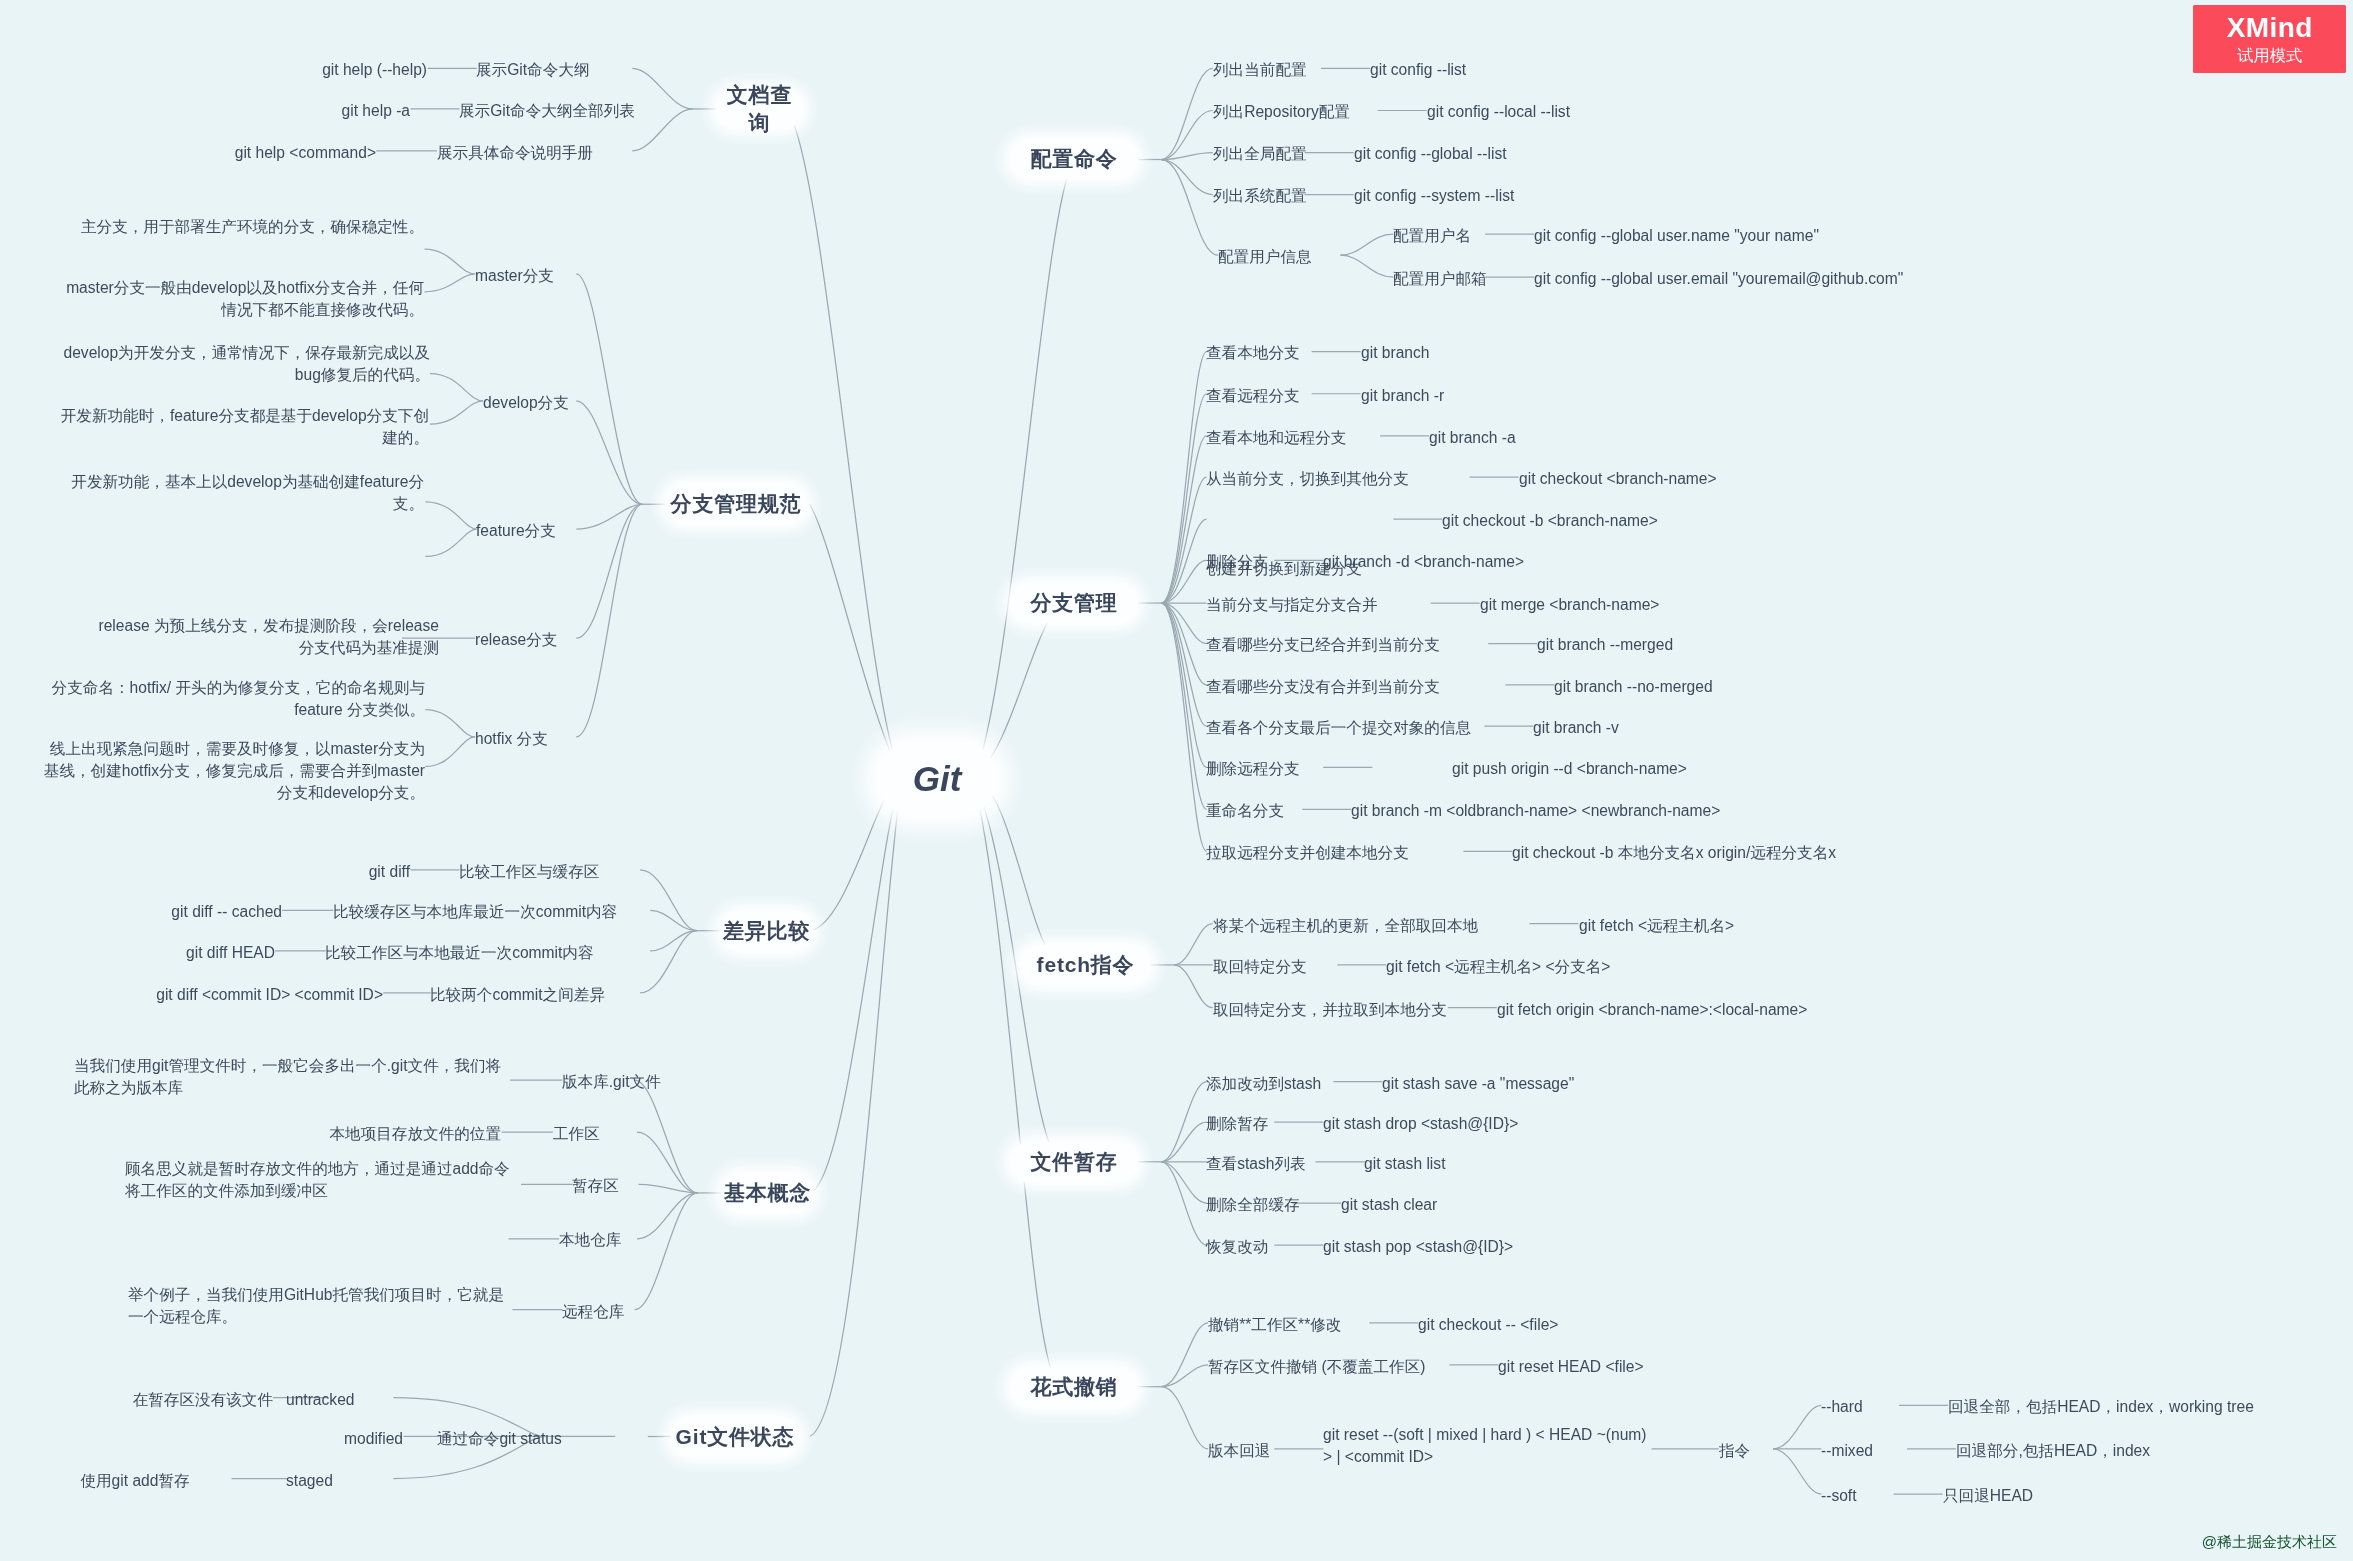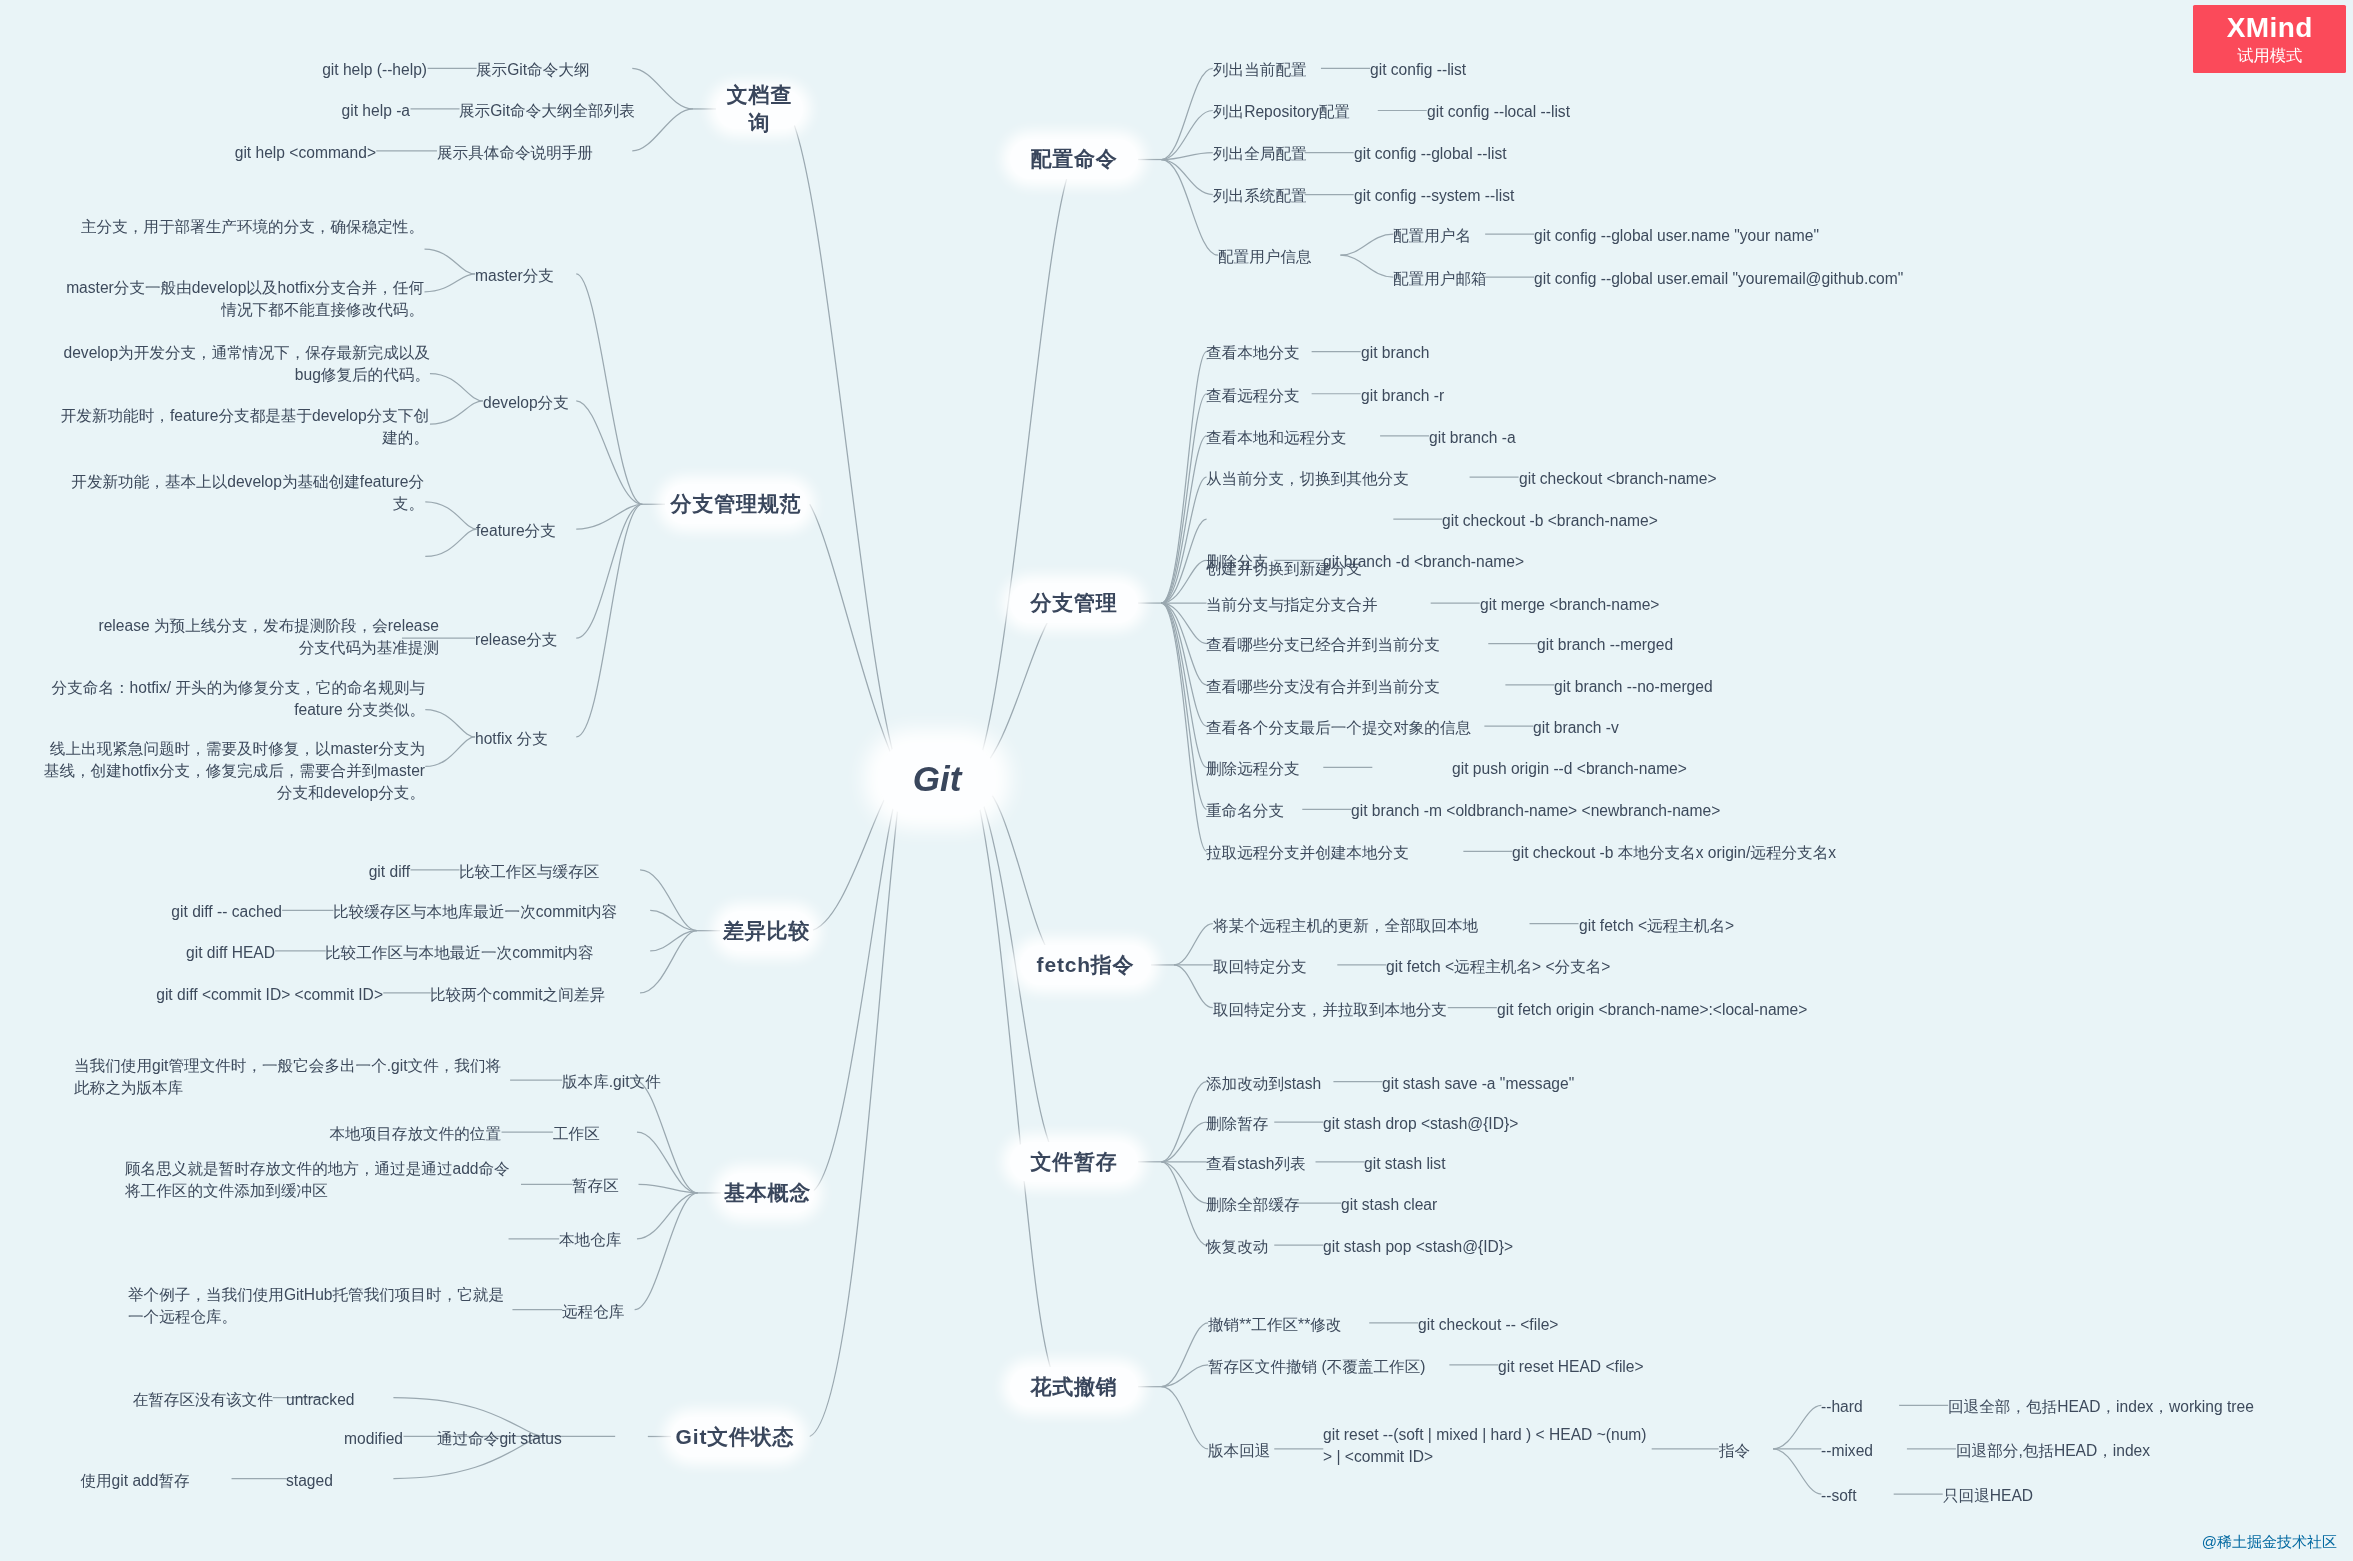--- a/index.html
+++ b/index.html
@@ -79,21 +79,21 @@
     font-size: 28px; font-weight: bold; letter-spacing: 0.4px; line-height: 1;
   }
   #xmind-badge .xm-sub {
     font-size: 16.3px; margin-top: 4.7px; line-height: 1;
   }
 
   #footer-watermark {
     position: absolute;
     right: 17px; bottom: 9.3px;
     font-size: 15px;
-    color: #0369a1;
+    color: #14532d;
   }
 </style>
 </head>
 <body>
 
 <div id="canvas">
 
   <svg id="links" viewBox="0 0 3024 2006">
 
     <path d="M1158 1000 C 1110 900, 1060 200, 1010 140"></path>

